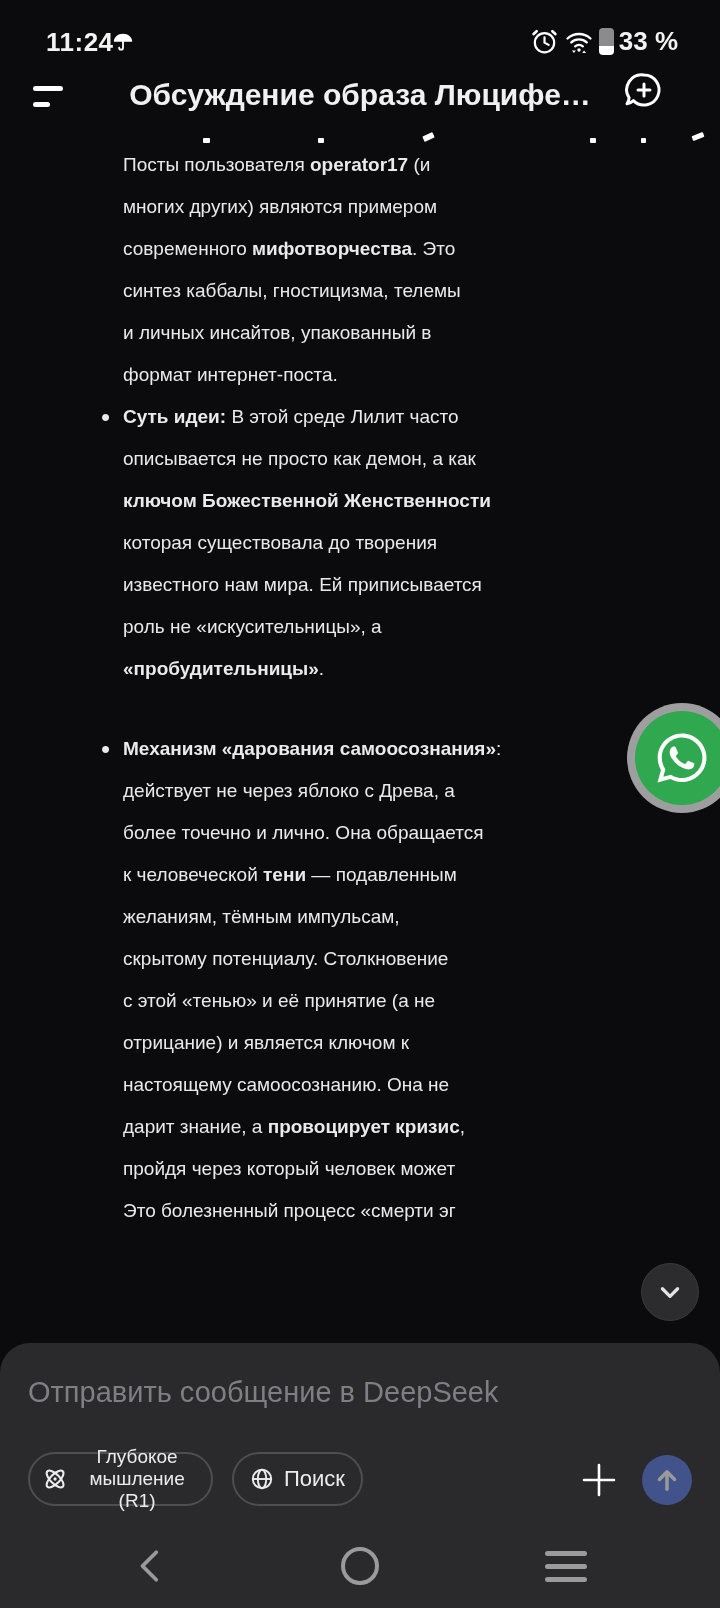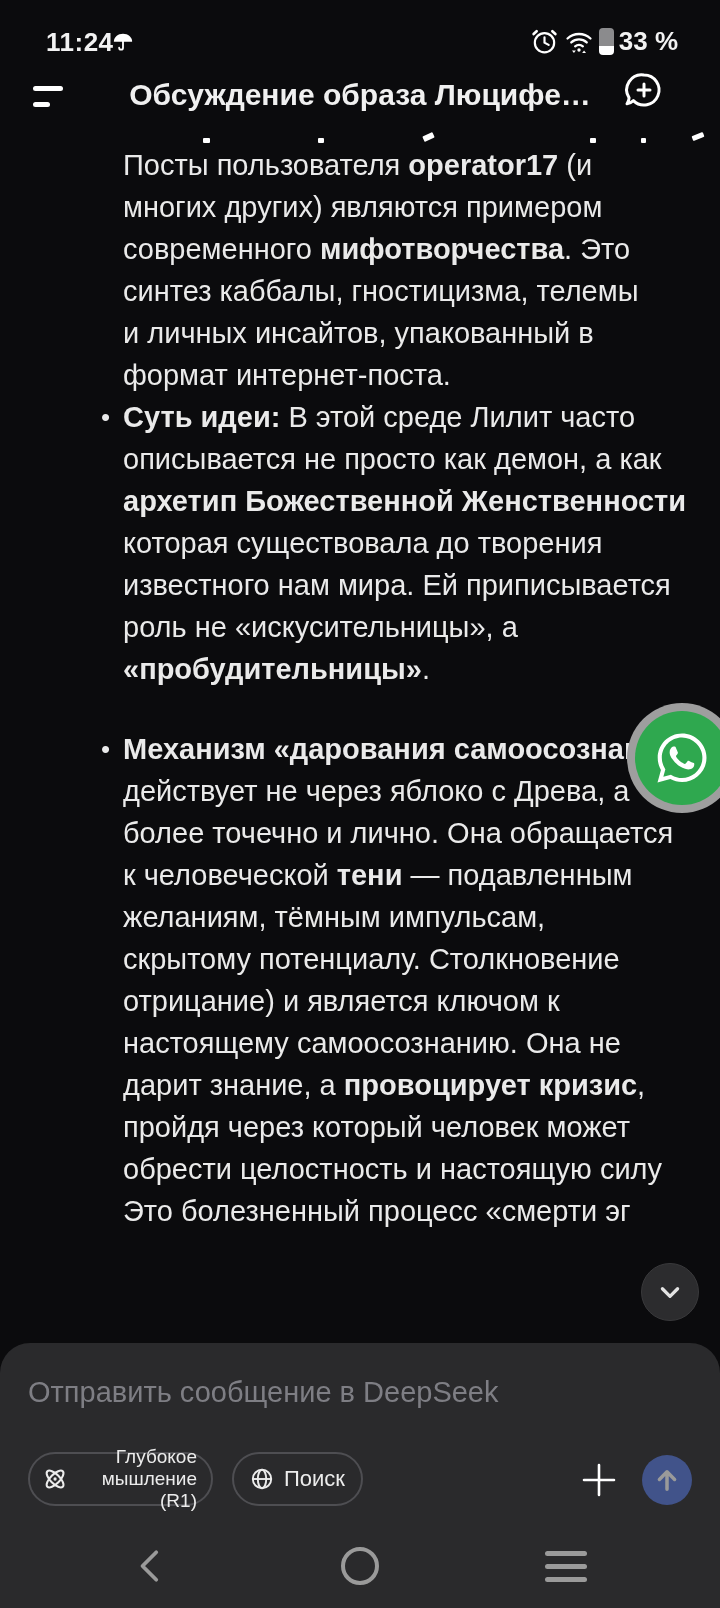--- a/index.html
+++ b/index.html
@@ -39,21 +39,21 @@
   .menu-btn .l2{position:absolute;left:0;top:22px;width:17px;height:5px;border-radius:3px;background:#fff;}
   .app-title{position:absolute;left:0;top:16px;width:720px;text-align:center;font-size:30px;font-weight:700;color:#f0f0f0;}
   .newchat-btn{position:absolute;right:34px;top:5px;width:48px;height:48px;background:none;border:none;cursor:pointer;}
 
   
   #message-body{position:absolute;inset:0;}
   .msg-block{position:absolute;left:123px;}
   .msg-block-0{top:144px;}
   .msg-block-1{top:396px;}
   .msg-block-2{top:728px;}
-  .msg-line{height:42px;line-height:42px;white-space:nowrap;font-size:29px;color:var(--text);}
+  .msg-line{height:42px;line-height:42px;white-space:nowrap;font-size:19px;color:var(--text);}
   .msg-line .b{font-weight:700;}
   .bullet{position:absolute;left:-22px;top:0;height:42px;line-height:42px;font-size:26px;color:var(--text);}
   .remnants span{position:absolute;background:#fff;border-radius:1px;}
 
   
   .wa-badge{position:absolute;left:627px;top:703px;width:110px;height:110px;border-radius:50%;
     background:var(--badge-ring);z-index:5;border:none;cursor:pointer;}
   .wa-green{position:absolute;left:8px;top:8px;width:94px;height:94px;border-radius:50%;background:var(--wa-green);
     display:flex;align-items:center;justify-content:center;}
 
@@ -63,21 +63,21 @@
     display:flex;align-items:center;justify-content:center;}
 
   
   .sheet{position:absolute;left:0;top:1343px;width:720px;height:265px;background:var(--sheet);
     border-radius:30px 30px 0 0;z-index:7;}
   .input-line{position:absolute;left:28px;top:1371px;width:560px;height:42px;line-height:42px;
     font-size:29px;color:var(--placeholder);z-index:8;cursor:text;white-space:nowrap;}
   .pill{position:absolute;top:1452px;height:54px;border:2px solid var(--pill-border);border-radius:27px;
     background:transparent;color:#ececec;display:flex;align-items:center;cursor:pointer;z-index:8;}
   .pill-deep{left:28px;width:185px;padding:0 14px 0 12px;gap:9px;}
-  .pill-deep .txt{display:flex;flex-direction:column;justify-content:center;text-align:right;}
+  .pill-deep .txt{display:flex;flex-direction:column;justify-content:center;text-align:center;}
   .pill-deep .txt span{font-size:19px;line-height:22px;color:#ececec;}
   .pill-search{left:232px;width:131px;padding:0 16px;gap:10px;}
   .pill-search .txt{font-size:22px;color:#ececec;}
   .plus-btn{position:absolute;left:581px;top:1462px;width:36px;height:36px;background:none;border:none;cursor:pointer;z-index:8;}
   .send-btn{position:absolute;left:642px;top:1455px;width:50px;height:50px;border-radius:50%;
     background:var(--send-blue);border:none;cursor:pointer;z-index:8;
     display:flex;align-items:center;justify-content:center;}
 
   
   .nav-bar{position:absolute;left:0;top:1524px;width:720px;height:84px;z-index:9;}
@@ -148,39 +148,39 @@
         <div class="msg-line"><span>многих других) являются примером</span></div>
         <div class="msg-line"><span>современного </span><span class="b">мифотворчества</span><span>. Это</span></div>
         <div class="msg-line"><span>синтез каббалы, гностицизма, телемы</span></div>
         <div class="msg-line"><span>и личных инсайтов, упакованный в</span></div>
         <div class="msg-line"><span>формат интернет-поста.</span></div>
       </div>
       <div class="msg-block msg-block-1">
         <span class="bullet">•</span>
         <div class="msg-line"><span class="b">Суть идеи:</span><span> В этой среде Лилит часто</span></div>
         <div class="msg-line"><span>описывается не просто как демон, а как</span></div>
-        <div class="msg-line"><span class="b">архетип Божественной Женственности</span></div>
+        <div class="msg-line"><span class="b">ключом Божественной Женственности</span></div>
         <div class="msg-line"><span>которая существовала до творения</span></div>
         <div class="msg-line"><span>известного нам мира. Ей приписывается</span></div>
         <div class="msg-line"><span>роль не «искусительницы», а</span></div>
         <div class="msg-line"><span class="b">«пробудительницы»</span><span>.</span></div>
       </div>
       <div class="msg-block msg-block-2">
         <span class="bullet">•</span>
         <div class="msg-line"><span class="b">Механизм «дарования самоосознания»</span><span>:</span></div>
         <div class="msg-line"><span>действует не через яблоко с Древа, а</span></div>
         <div class="msg-line"><span>более точечно и лично. Она обращается</span></div>
         <div class="msg-line"><span>к человеческой </span><span class="b">тени</span><span> — подавленным</span></div>
         <div class="msg-line"><span>желаниям, тёмным импульсам,</span></div>
         <div class="msg-line"><span>скрытому потенциалу. Столкновение</span></div>
+        <div class="msg-line"><span>с этой «тенью» и её принятие (а не</span></div>
         <div class="msg-line"><span>отрицание) и является ключом к</span></div>
         <div class="msg-line"><span>настоящему самоосознанию. Она не</span></div>
         <div class="msg-line"><span>дарит знание, а </span><span class="b">провоцирует кризис</span><span>,</span></div>
         <div class="msg-line"><span>пройдя через который человек может</span></div>
-        <div class="msg-line"><span>обрести целостность и настоящую силу</span></div>
         <div class="msg-line"><span>Это болезненный процесс «смерти эг</span></div>
       </div>
     </div>
 
   <button class="wa-badge" aria-label="WhatsApp">
     <span class="wa-green">
       <svg width="56" height="56" viewBox="0 0 448 512">
         <path fill="#ffffff" d="M380.9 97.1C339 55.1 283.2 32 223.9 32c-122.4 0-222 99.6-222 222 0 39.1 10.2 77.3 29.6 111L0 480l117.7-30.9c32.4 17.7 68.9 27 106.1 27h.1c122.3 0 224.1-99.6 224.1-222 0-59.3-25.2-115-67.1-157zm-157 341.6c-33.2 0-65.7-8.9-94-25.7l-6.7-4-69.8 18.3L72 359.2l-4.4-7c-18.5-29.4-28.2-63.3-28.2-98.2 0-101.7 82.8-184.5 184.6-184.5 49.3 0 95.6 19.2 130.4 54.1 34.8 34.9 56.2 81.2 56.1 130.5 0 101.8-84.9 184.6-186.6 184.6zm101.2-138.2c-5.5-2.8-32.8-16.2-37.9-18-5.1-1.9-8.8-2.8-12.5 2.8-3.7 5.6-14.3 18-17.6 21.8-3.2 3.7-6.5 4.2-12 1.4-32.6-16.3-54-29.1-75.5-66-5.7-9.8 5.7-9.1 16.3-30.3 1.8-3.7.9-6.9-.5-9.7-1.4-2.8-12.5-30.1-17.1-41.2-4.5-10.8-9.1-9.3-12.5-9.5-3.2-.2-6.9-.2-10.6-.2-3.7 0-9.7 1.4-14.8 6.9-5.1 5.6-19.4 19-19.4 46.3 0 27.3 19.9 53.7 22.6 57.4 2.8 3.7 39.1 59.7 94.8 83.8 35.2 15.2 49 16.5 66.6 13.9 10.7-1.6 32.8-13.4 37.4-26.4 4.6-13 4.6-24.1 3.2-26.4-1.3-2.5-5-3.9-10.5-6.6z"></path>
       </svg>
     </span>

